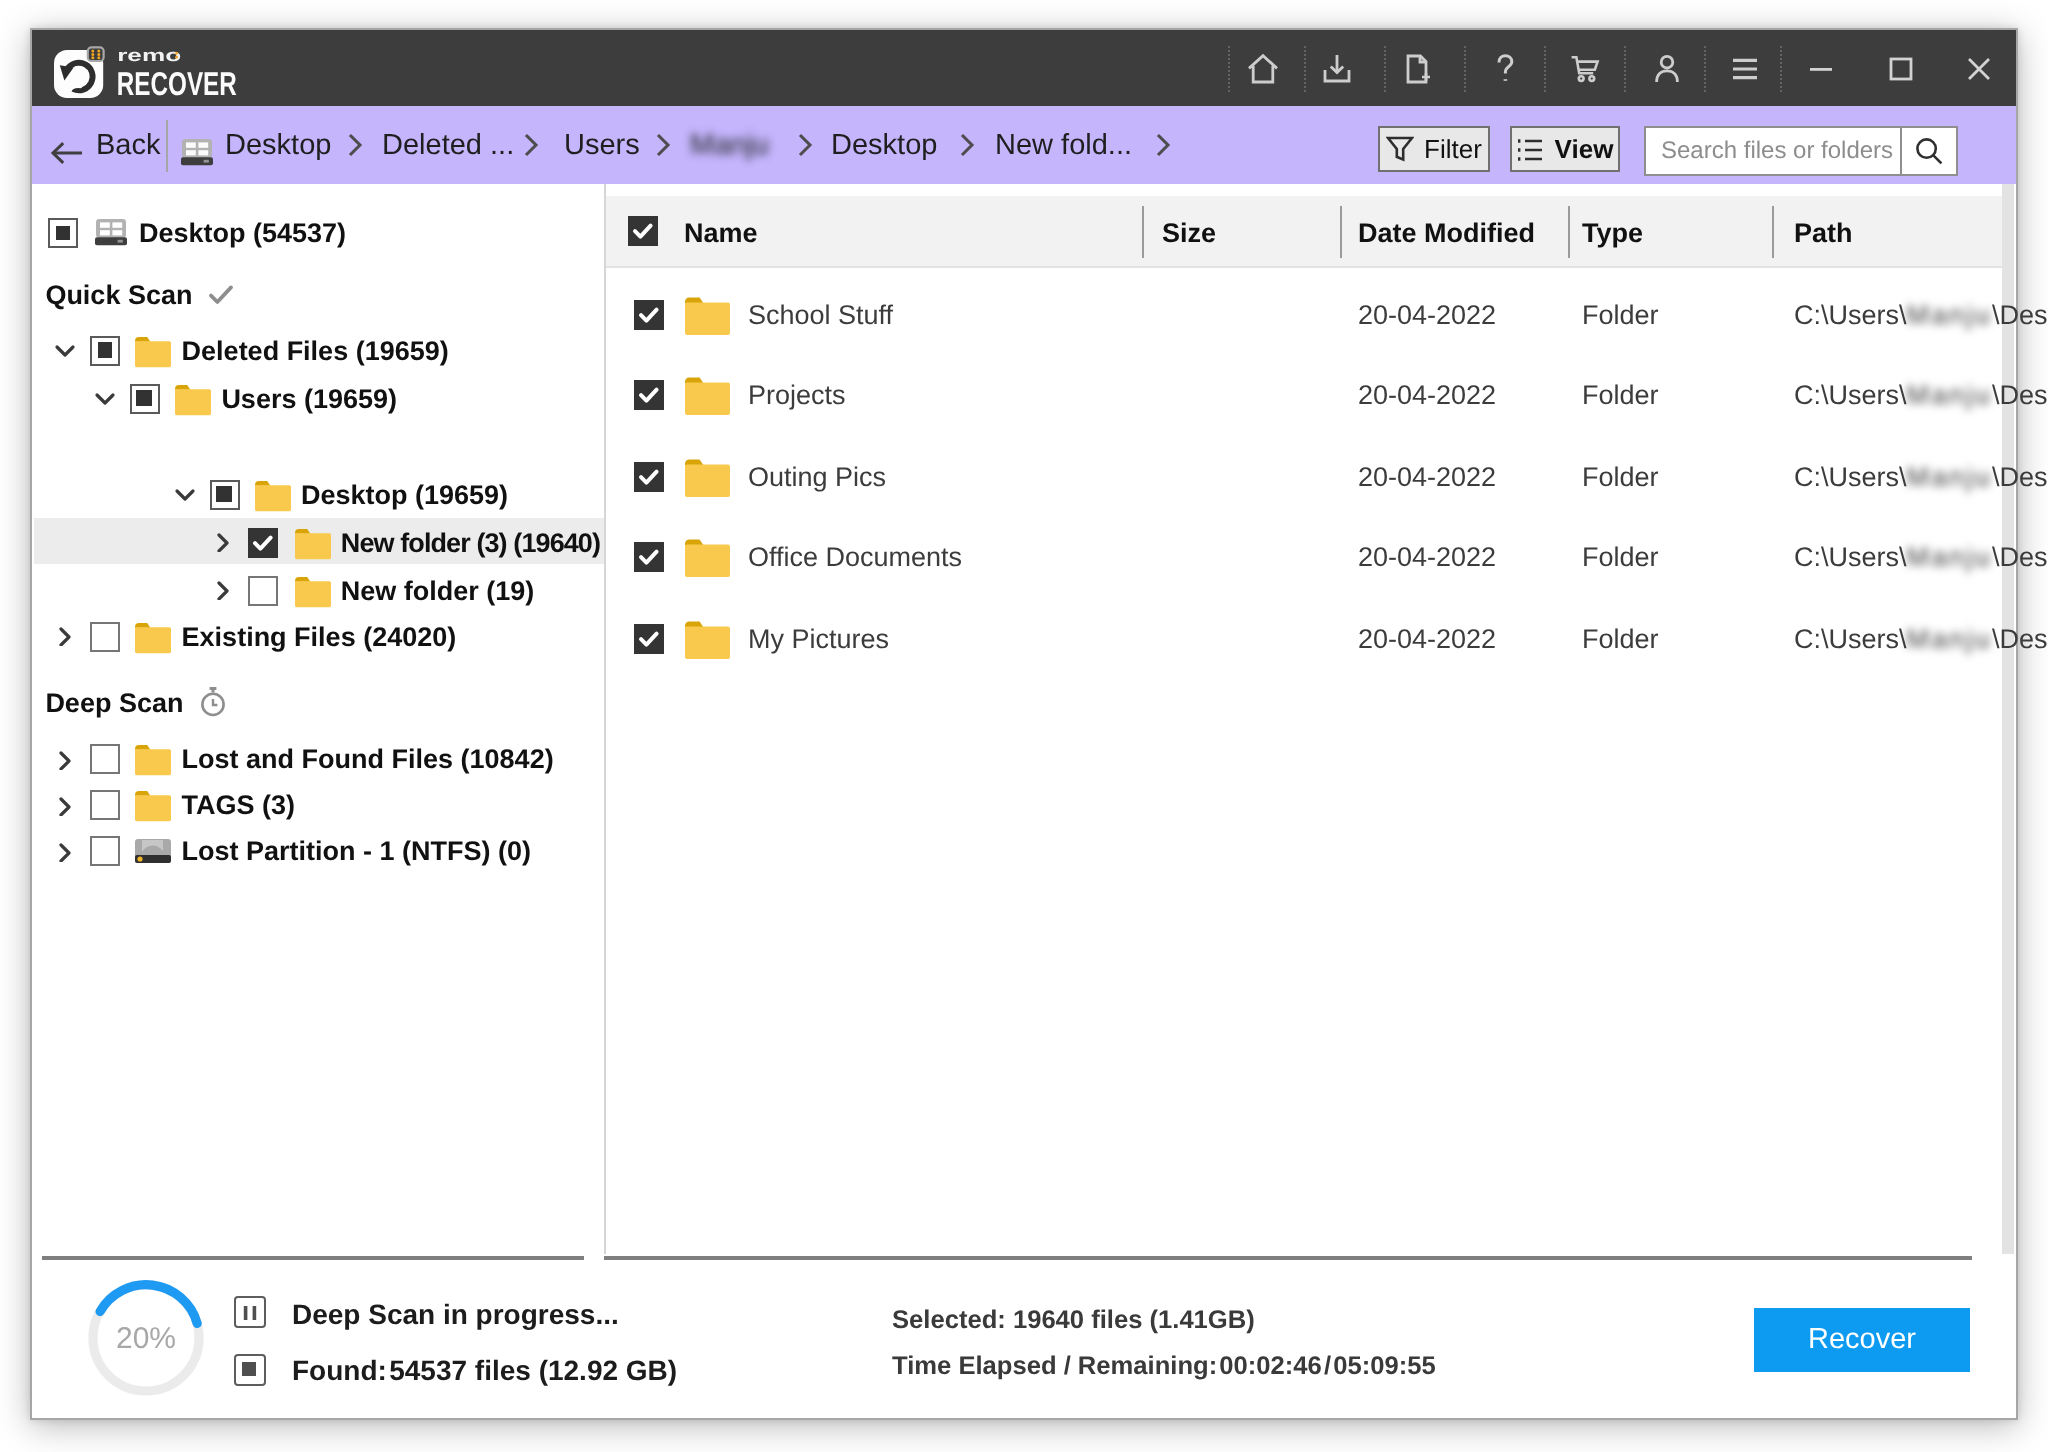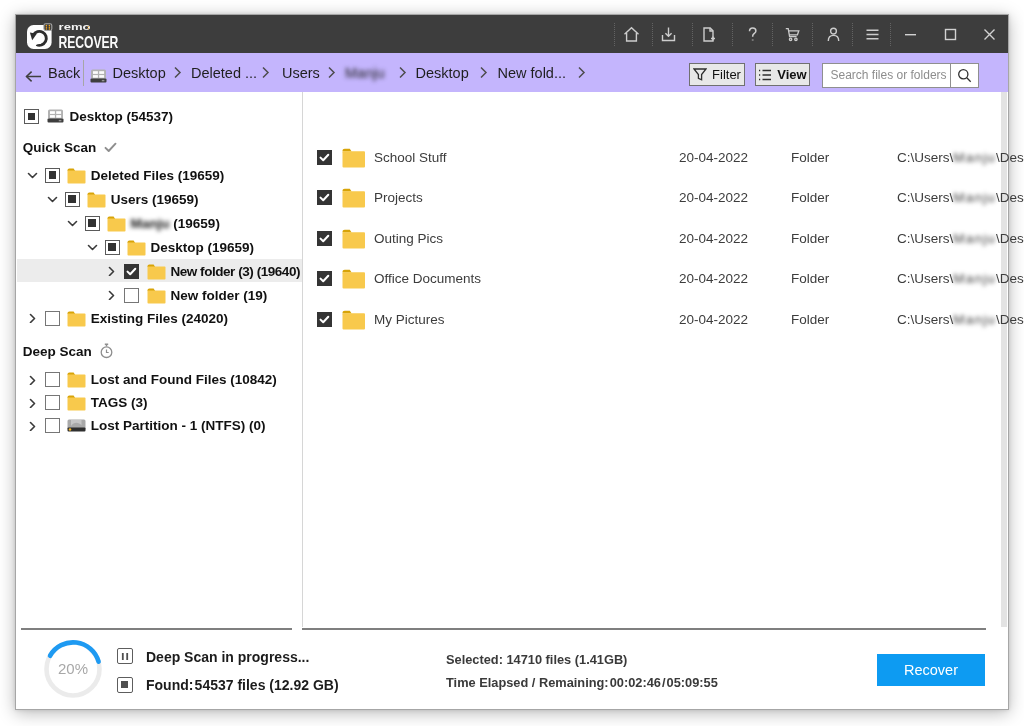--- a/index.html
+++ b/index.html
@@ -282,30 +282,20 @@
     <div class="trow" style="left:29.7px;top:95px">
       <svg class="tchev" width="11" height="7" viewBox="0 0 11 7">
           <use href="#chevdown"></use>
         </svg>
       <div class="cb cb-part"></div>
       <svg class="fold" width="19" height="17" viewBox="0 0 19 17">
           <use href="#folder"></use>
         </svg>
       <span>Users (19659)</span>
     </div>
-    <div class="trow" style="left:49.6px;top:119px">
-      <svg class="tchev" width="11" height="7" viewBox="0 0 11 7">
-          <use href="#chevdown"></use>
-        </svg>
-      <div class="cb cb-part"></div>
-      <svg class="fold" width="19" height="17" viewBox="0 0 19 17">
-          <use href="#folder"></use>
-        </svg>
-      <span><span class="blur">Manju</span> (19659)</span>
-    </div>
     <div class="trow" style="left:69.5px;top:143px">
       <svg class="tchev" width="11" height="7" viewBox="0 0 11 7">
           <use href="#chevdown"></use>
         </svg>
       <div class="cb cb-part"></div>
       <svg class="fold" width="19" height="17" viewBox="0 0 19 17">
           <use href="#folder"></use>
         </svg>
       <span>Desktop (19659)</span>
     </div>
@@ -380,20 +370,36 @@
         <path d="M4 9 C7 4.5 12 5 14.5 8.5 L14.5 3 L4 3 Z" fill="#c6c6c6"></path>
         <rect x="0.5" y="10.5" width="18" height="4" rx="1" fill="#2f2f2f"></rect>
         <circle cx="3" cy="12.5" r="1.3" fill="#f0b428"></circle>
       </svg>
       <span>Lost Partition - 1 (NTFS) (0)</span>
     </div>
   </div>
   <div class="vdivider"></div>
   <div class="rightpanel"></div>
   <div class="rscroll"></div>
+  <div class="thead" id="thead">
+    <div class="cb cb-chk abs" style="left:11px;top:10px">
+        <svg width="11" height="9" viewBox="0 0 11 9">
+          <use href="#whitecheck"></use>
+        </svg>
+      </div>
+    <div class="th" style="left:39px">Name</div>
+    <div class="thsep" style="left:268px"></div>
+    <div class="th" style="left:278px">Size</div>
+    <div class="thsep" style="left:367px"></div>
+    <div class="th" style="left:376px">Date Modified</div>
+    <div class="thsep" style="left:481px"></div>
+    <div class="th" style="left:488px">Type</div>
+    <div class="thsep" style="left:583px"></div>
+    <div class="th" style="left:594px">Path</div>
+  </div>
   <div id="tbody">
     <div class="drow" style="top:122px">
       <div class="dcell" style="left:13.5px">
           <div class="cb cb-chk">
             <svg width="11" height="9" viewBox="0 0 11 9">
               <use href="#whitecheck"></use>
             </svg>
           </div>
         </div>
       <div class="dcell" style="left:39px">
@@ -492,17 +498,17 @@
           <path d="M1.8 1 V8 M6.2 1 V8" stroke="#4f4f4f" stroke-width="1.8"></path>
         </svg>
     </div>
     <div class="stext" style="left:130px;top:19px">Deep Scan in progress...</div>
     <div class="mini" style="left:100.7px;top:46.7px">
       <svg width="9" height="9" viewBox="0 0 9 9">
           <rect x="1" y="1" width="7" height="7" fill="#4f4f4f"></rect>
         </svg>
     </div>
     <div class="stext" style="left:130px;top:47px">Found: 54537 files (12.92 GB)</div>
-    <div class="mtext" style="left:430px;top:22px">Selected: 14710 files (1.41GB)</div>
+    <div class="mtext" style="left:430px;top:22px">Selected: 19640 files (1.41GB)</div>
     <div class="mtext" style="left:430px;top:45px">Time Elapsed / Remaining: 00:02:46 / 05:09:55</div>
     <div class="recover">Recover</div>
   </div>
 </div>
 
 </body></html>

